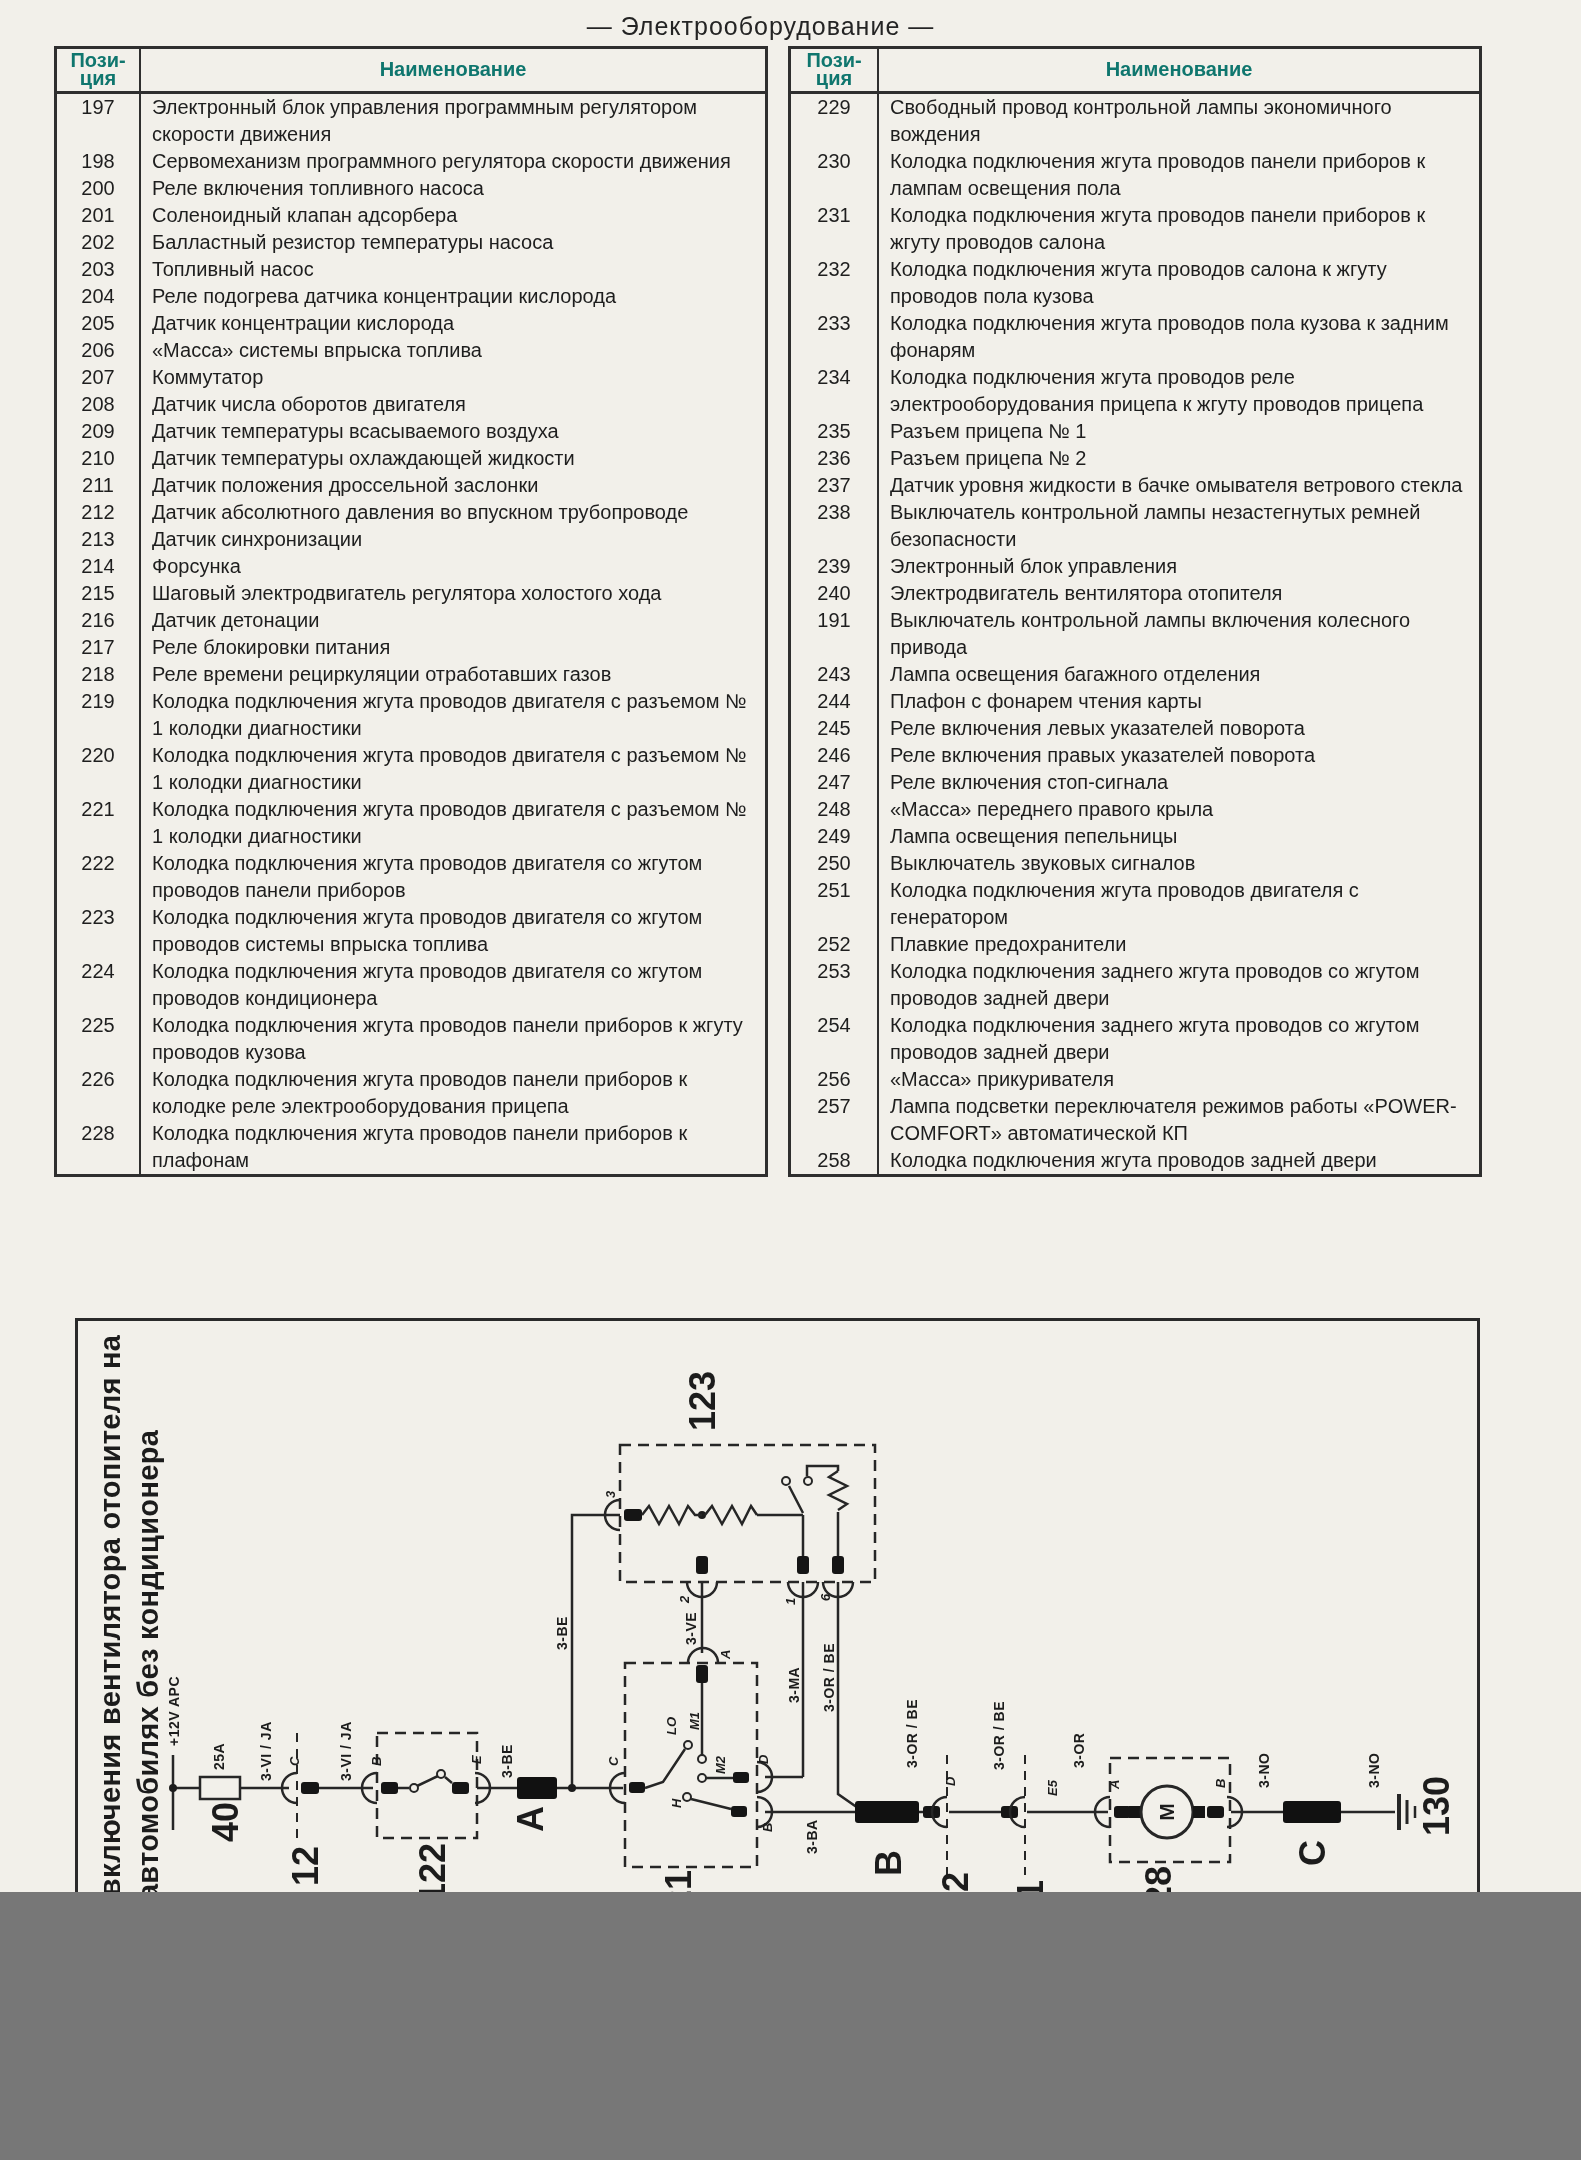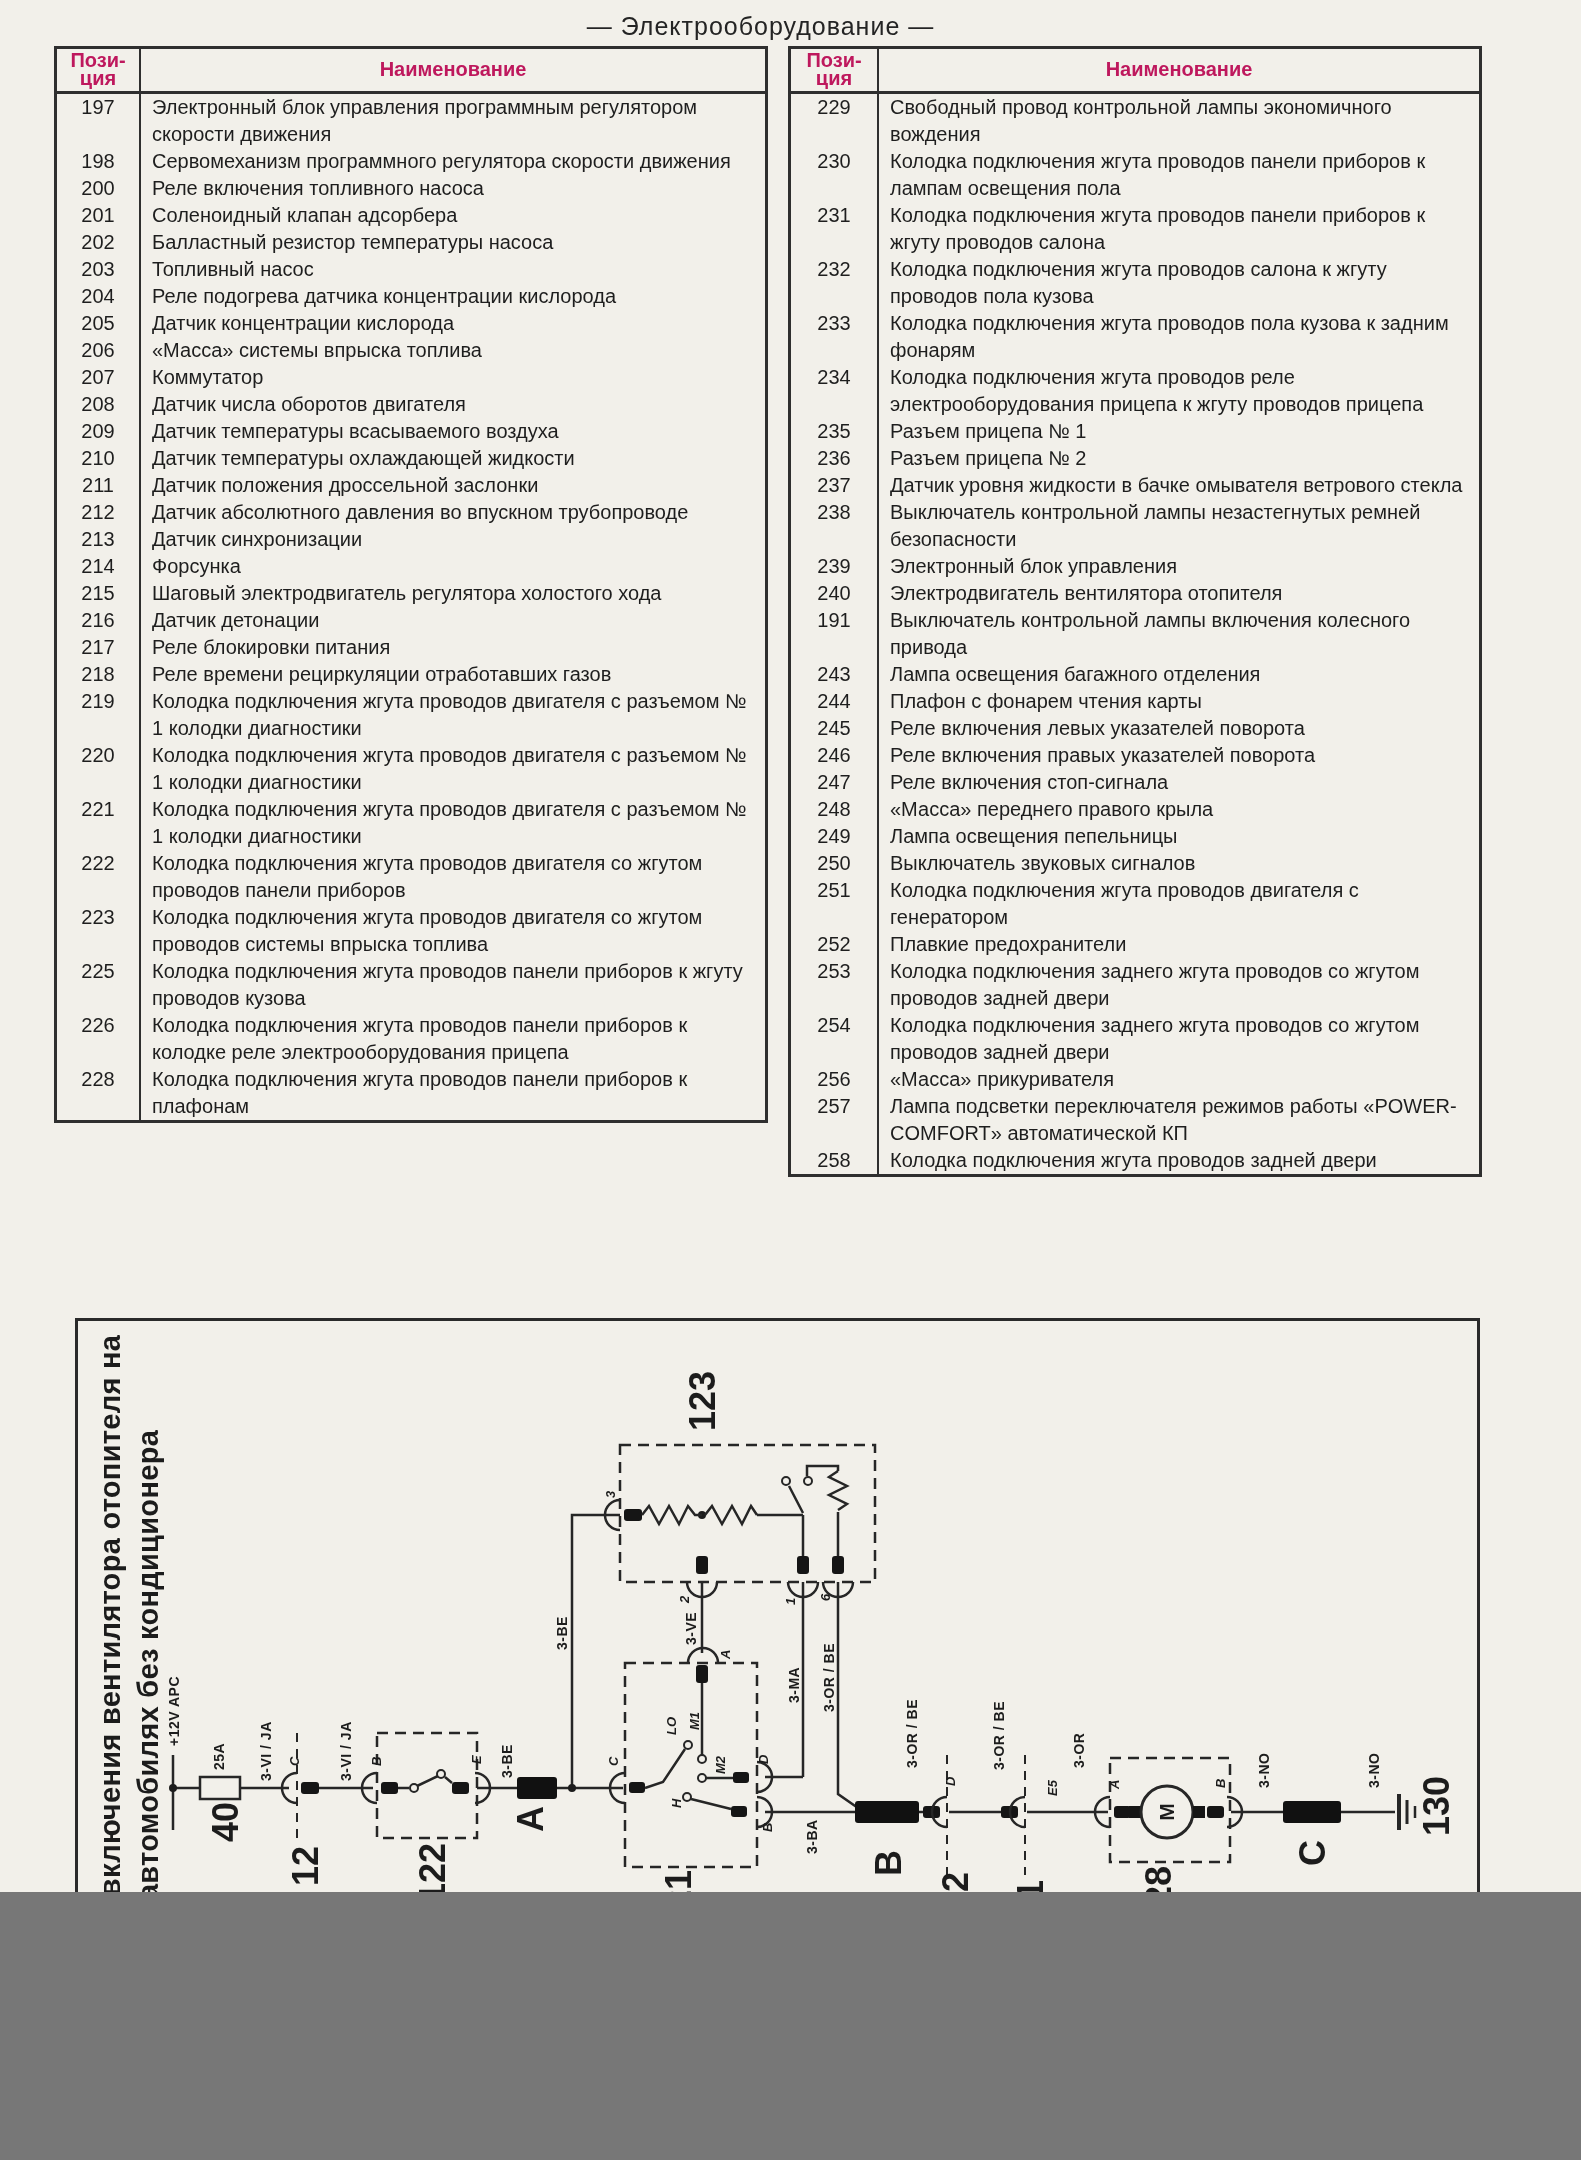--- a/index.html
+++ b/index.html
@@ -11,21 +11,21 @@
   .page-header{
     position:absolute;top:12px;left:-30px;width:100%;text-align:center;
     font-size:25px;letter-spacing:1px;color:#242424;
   }
   .parts-table{
     position:absolute;border-collapse:collapse;table-layout:fixed;
     border:3px solid #2f2f2f;background:transparent;
   }
   .parts-table th{
     border-bottom:3px solid #2f2f2f;font-size:20px;font-weight:bold;
-    padding:2px 0 4px;line-height:18px;vertical-align:middle;text-align:center;color:#be185d;
+    padding:2px 0 4px;line-height:18px;vertical-align:middle;text-align:center;color:#0f766e;
   }
   .parts-table th.pos{border-right:2px solid #2f2f2f;}
   .parts-table td{font-size:20px;line-height:27px;vertical-align:top;color:#1e1e1e;}
   .parts-table td.pos{text-align:center;border-right:2px solid #2f2f2f;padding:0 2px;}
   .parts-table td.nm{padding:0 6px 0 11px;}
   .left-table{left:54px;top:46px;width:714px;}
   .left-table  th.pos,.left-table  td.pos{width:82px;}
   .right-table{left:788px;top:46px;width:694px;}
   .right-table th.pos,.right-table td.pos{width:86px;}
   .diagram-frame{position:absolute;left:75px;top:1318px;width:1405px;height:697px;}
@@ -157,20 +157,24 @@
         <td class="pos">221</td>
         <td class="nm">Колодка подключения жгута проводов двигателя с разъемом № 1 колодки диагностики</td>
       </tr>
         <tr>
         <td class="pos">222</td>
         <td class="nm">Колодка подключения жгута проводов двигателя со жгутом проводов панели приборов</td>
       </tr>
         <tr>
         <td class="pos">223</td>
         <td class="nm">Колодка подключения жгута проводов двигателя со жгутом проводов системы впрыска топлива</td>
+      </tr>
+        <tr>
+        <td class="pos">224</td>
+        <td class="nm">Колодка подключения жгута проводов двигателя со жгутом проводов кондиционера</td>
       </tr>
         <tr>
         <td class="pos">225</td>
         <td class="nm">Колодка подключения жгута проводов панели приборов к жгуту проводов кузова</td>
       </tr>
         <tr>
         <td class="pos">226</td>
         <td class="nm">Колодка подключения жгута проводов панели приборов к колодке реле электрооборудования прицепа</td>
       </tr>
         <tr>

